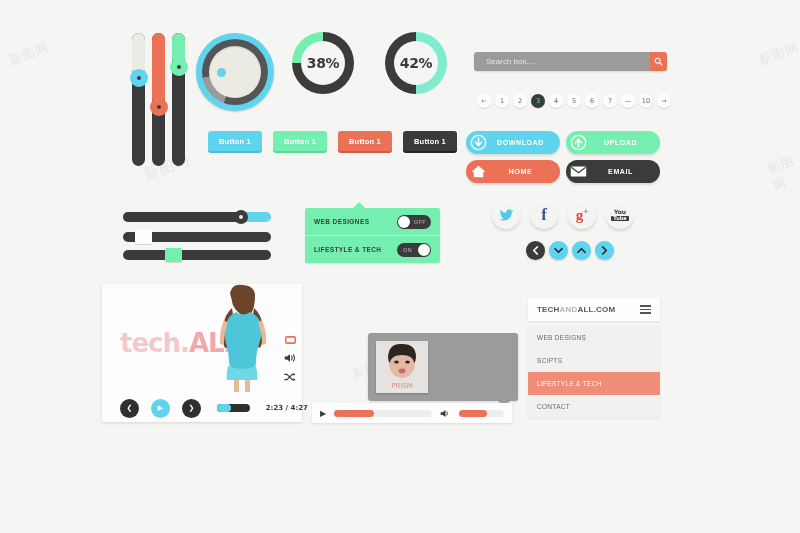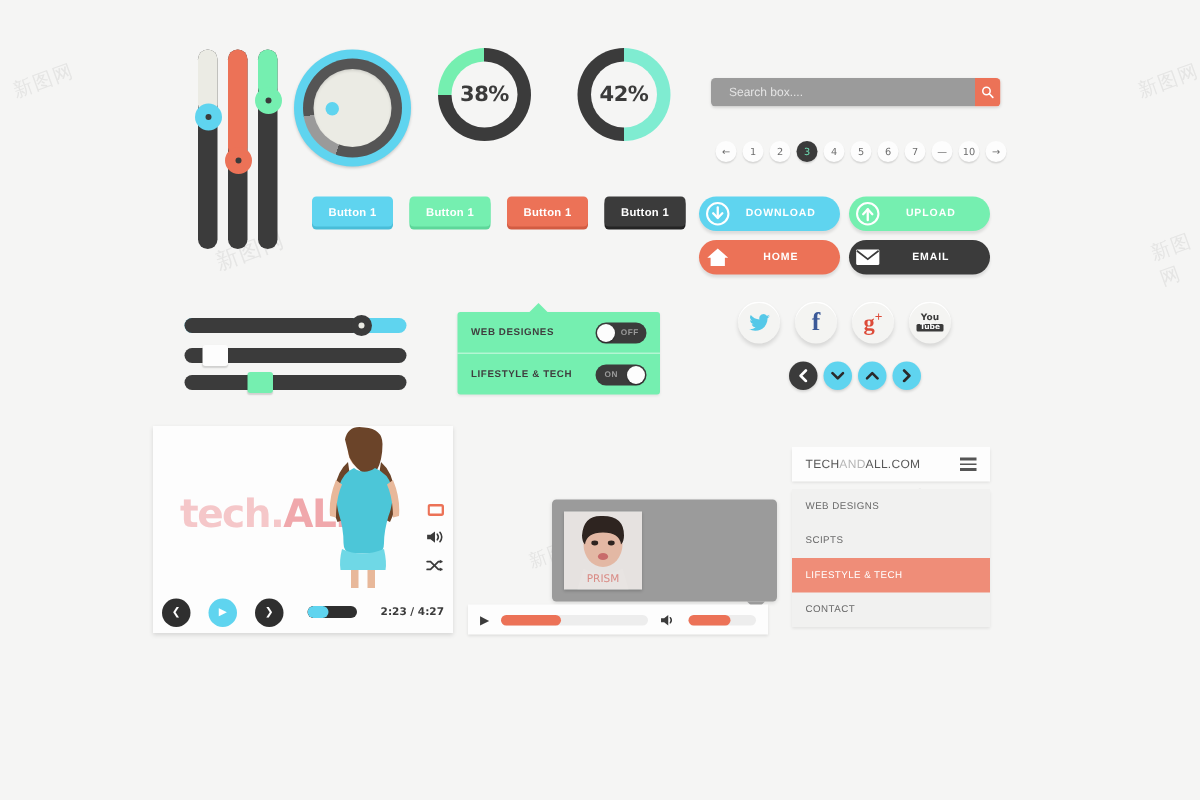--- a/index.html
+++ b/index.html
@@ -95,21 +95,21 @@
        box-shadow:0 2px 3px rgba(0,0,0,.13), inset 0 1px 0 #fff;}
   .arrbtn{position:absolute;width:19px;height:19px;border-radius:50%;display:flex;
        align-items:center;justify-content:center;cursor:pointer;box-shadow:0 1px 2px rgba(0,0,0,.16);}
 
   
   .video{position:absolute;background:#fdfdfd;box-shadow:0 1px 3px rgba(0,0,0,.13);}
   .vscreen{position:absolute;left:0;top:0;width:100%;height:108px;background:#fdfdfd;overflow:hidden;}
   .vlogo{position:absolute;left:18px;top:44px;font-size:26px;font-weight:bold;
        font-family:"DejaVu Sans",sans-serif;letter-spacing:-1px;color:#f5c7c9;}
   .vlogo b{color:#f0a8ac;}
-  .vbar{position:absolute;bottom:0;left:0;width:100%;height:28px;display:flex;align-items:center;
+  .vbar{position:absolute;bottom:0;left:12px;width:100%;height:28px;display:flex;align-items:center;
        padding:0 6px;box-sizing:border-box;gap:12px;}
   .vbtn{width:19px;height:19px;border-radius:50%;background:#2f2f2f;display:flex;align-items:center;
        justify-content:center;cursor:pointer;flex:none;}
   .vbtn.play{background:#5fd4ef;}
   .vprog{flex:1;height:8px;border-radius:4px;background:#2f2f2f;position:relative;overflow:hidden;
        margin:0 4px;cursor:pointer;}
   .vprog i{position:absolute;left:0;top:0;height:100%;background:#5fd4ef;border-radius:4px;}
   .vtime{font-size:7px;color:#3b3b3b;font-weight:bold;white-space:nowrap;
        font-family:"DejaVu Sans",sans-serif;}
   .vside{position:absolute;right:6px;top:52px;display:flex;flex-direction:column;gap:9px;align-items:center;}
@@ -129,21 +129,21 @@
        box-sizing:border-box;box-shadow:0 1px 2px rgba(0,0,0,.10);gap:8px;}
   .au-track{flex:1;height:7px;border-radius:4px;background:#ededed;position:relative;cursor:pointer;}
   .au-track i{position:absolute;left:0;top:0;height:100%;border-radius:4px;background:#ec7257;}
   .au-vol{width:45px;height:7px;border-radius:4px;background:#ededed;position:relative;cursor:pointer;}
   .au-vol i{position:absolute;left:0;top:0;height:100%;border-radius:4px;background:#ec7257;}
 
   
   .menu{position:absolute;width:132px;}
   .menu-head{height:23px;background:#fdfdfd;display:flex;align-items:center;justify-content:space-between;
        padding:0 9px;box-shadow:0 1px 2px rgba(0,0,0,.10);}
-  .menu-brand{font-size:8px;font-weight:normal;color:#585858;letter-spacing:.2px;}
+  .menu-brand{font-size:8px;font-weight:bold;color:#585858;letter-spacing:.2px;}
   .menu-brand em{font-style:normal;color:#b6b6b6;}
   .menu-body{background:#f1f1f0;margin-top:5px;box-shadow:0 1px 2px rgba(0,0,0,.08);}
   .mi{height:23px;display:flex;align-items:center;padding:0 9px;font-size:6.5px;color:#6a6a6a;
       letter-spacing:.3px;cursor:pointer;}
   .mi.active{background:#ef8d78;color:#fff;}
   .ham{display:flex;flex-direction:column;gap:2px;cursor:pointer;}
   .ham i{display:block;width:11px;height:1.6px;background:#555;}
 </style>
 </head>
 <body>

